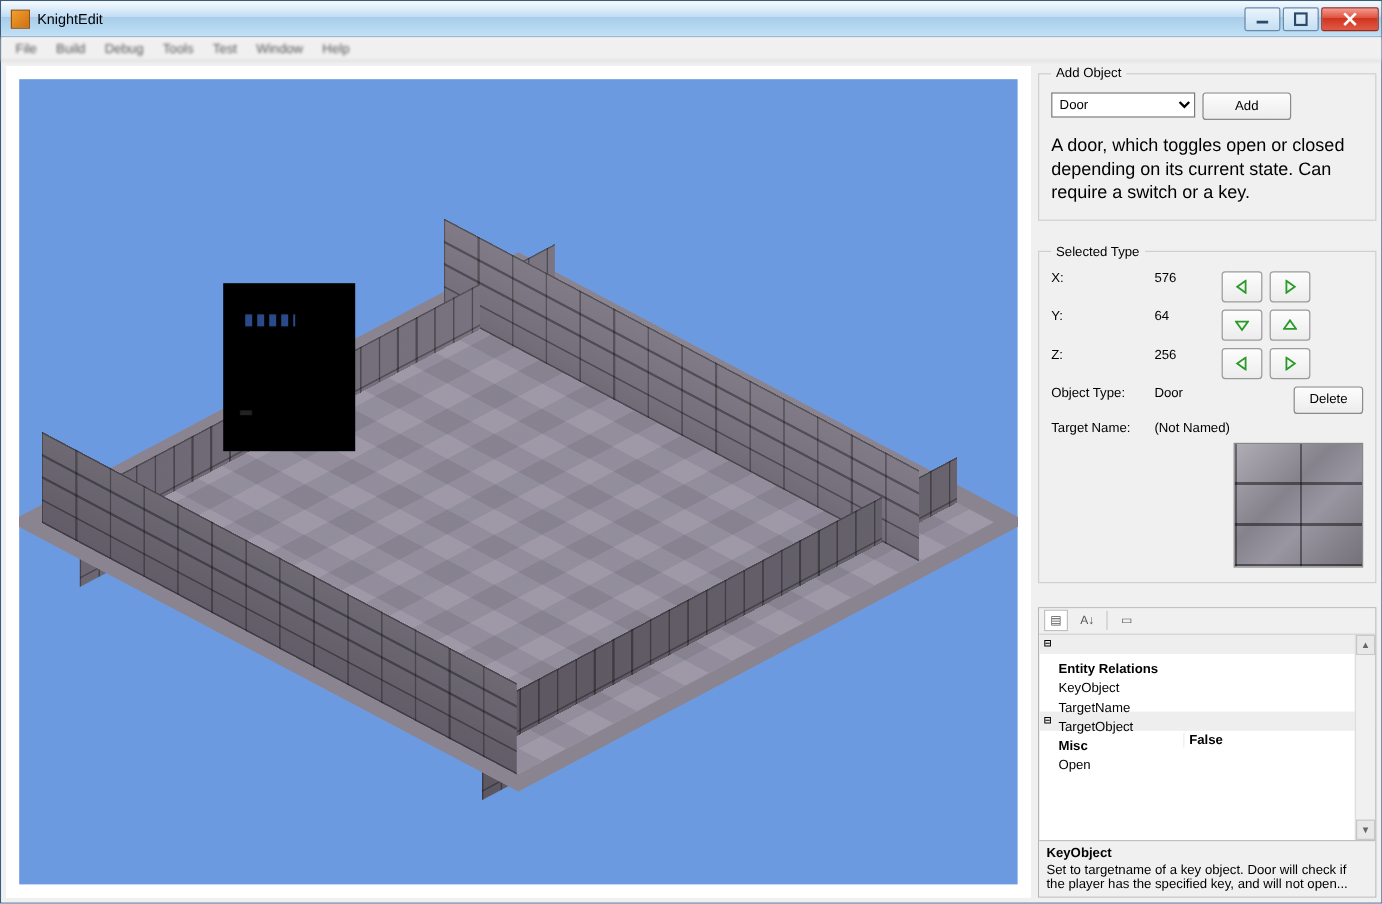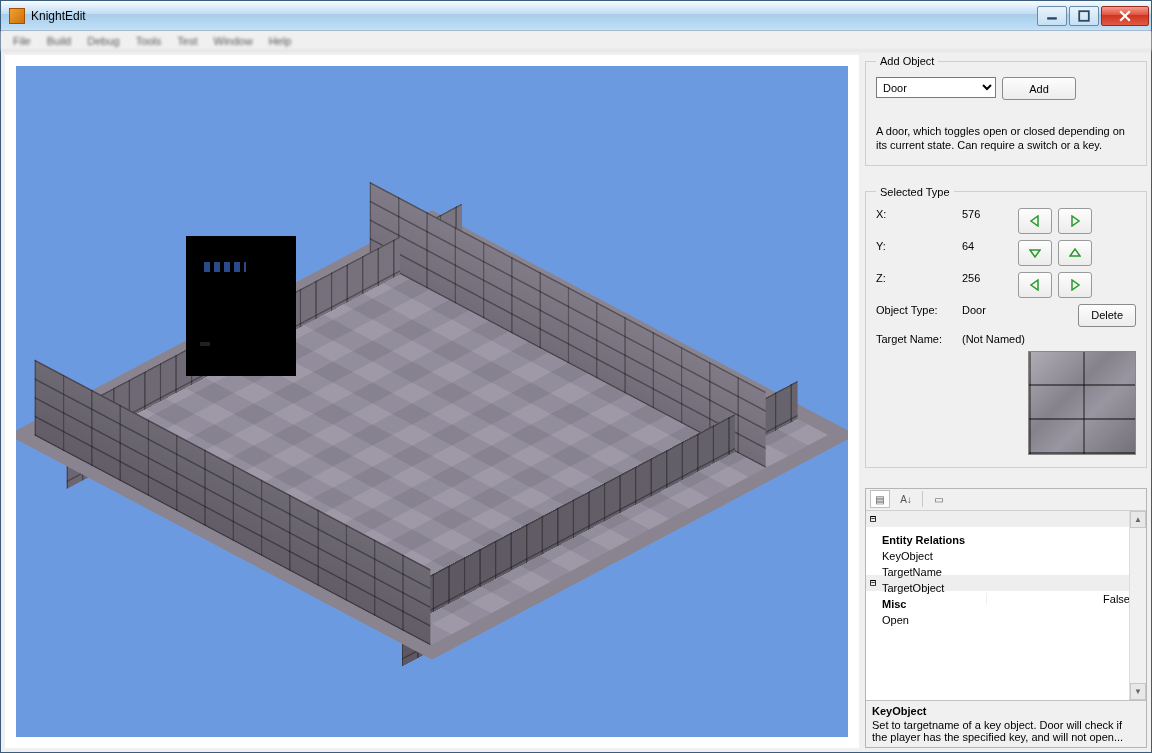--- a/index.html
+++ b/index.html
@@ -201,23 +201,23 @@
   width: 34px; height: 26px;
   background: linear-gradient(#fdfdfd,#ececec);
   border: 1px solid #9a9a9a;
   border-radius: 3px;
   display: inline-flex;
   align-items: center; justify-content: center;
 }
 .arrow-btn svg { width: 12px; height: 12px; }
 
 .desc {
-  font-size: 11px;
+  font-size: 15px;
   color: #000;
-  margin-top: 24px;
+  margin-top: 12px;
   line-height: 1.3;
 }
 
 .texture-preview {
   width: 108px; height: 104px;
   margin: 6px 0 0 auto;
   background:
     repeating-linear-gradient(0deg, rgba(0,0,0,0.45) 0 2px, transparent 2px 34px),
     repeating-linear-gradient(90deg, rgba(0,0,0,0.4) 0 2px, transparent 2px 54px),
     linear-gradient(135deg,#b0adb5,#86828c 40%,#9a96a1 60%,#747078);
@@ -264,21 +264,21 @@
   display:flex; flex-direction:column;
 }
 .pg-scroll .sb-btn { height:17px; background:#e8e8e8; border:1px solid #c8c8c8; display:flex;align-items:center;justify-content:center; font-size:8px; color:#666;}
 .pg-scroll .sb-track { flex:1; background:#f0f0f0;}
 .pg-row { display:flex; height: 16px; align-items:center; }
 .pg-row.cat { background:#eeeeee; font-weight:bold; }
 .pg-row .exp { width: 14px; text-align:center; font-family: monospace; font-size:10px;}
 .pg-row .k { flex: 0 0 120px; padding-left: 2px; margin-top: 42px; }
 .pg-row:not(.cat) .k { padding-left: 16px; }
 .pg-row .v { flex:1; padding-left: 4px; border-left:1px solid #eee;}
-.pg-row.sel .v { font-weight: normal; text-align: right; }
+.pg-row.sel .v { font-weight: bold; }
 .pg-row .dd { width:16px; text-align:center; color:#444; border-left:1px solid #ccc;}
 .pg-help {
   border-top: 1px solid #c0c0c0;
   background: #f0f0f0;
   padding: 4px 6px;
   font-size: 11px;
   min-height: 46px;
 }
 .pg-help .h-title { font-weight: bold; margin-bottom: 2px;}
 </style>

